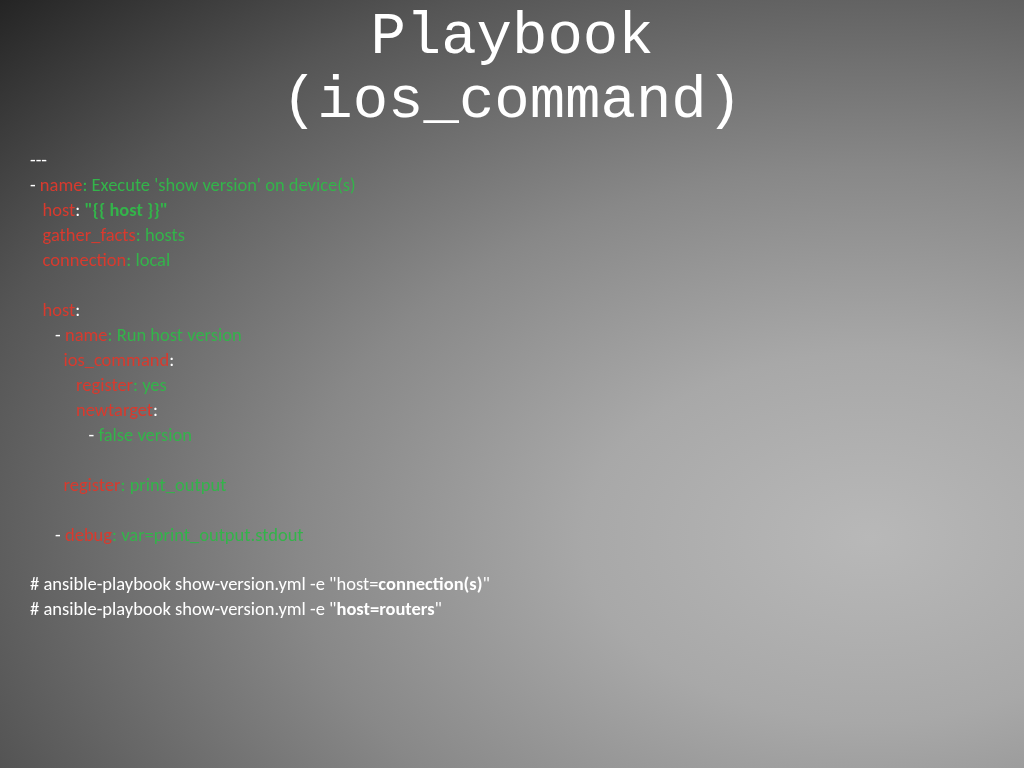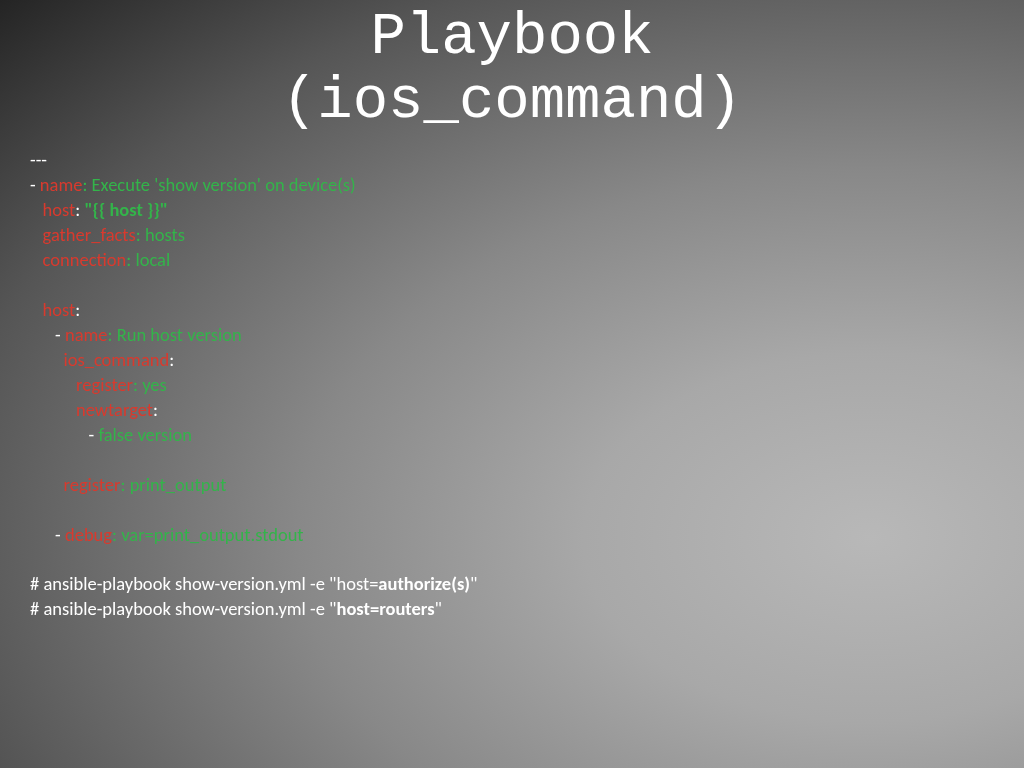--- a/index.html
+++ b/index.html
@@ -42,17 +42,17 @@
       <span class="dash">- </span><span class="k-red">name</span><span class="v-grn">: Run host version</span>
         <span class="k-redb">ios_command</span><span class="w">:</span>
            <span class="k-red">register</span><span class="v-grn">: yes</span>
            <span class="k-red">newtarget</span><span class="w">:</span>
               <span class="dash">- </span><span class="v-grn">false version</span>
 
         <span class="k-red">register</span><span class="v-grn">: print_output</span>
 
       <span class="dash">- </span><span class="k-redb">debug</span><span class="v-grn">: var=print_output.stdout</span>
 
-<span class="w"># ansible-playbook show-version.yml -e "host=</span><span class="wb">authorize(s)</span><span class="w">"</span>
+<span class="w"># ansible-playbook show-version.yml -e "host=</span><span class="wb">connection(s)</span><span class="w">"</span>
 <span class="w"># ansible-playbook show-version.yml -e "</span><span class="wb">host=routers</span><span class="w">"</span></div>
 
 
 </div>
 
 </body></html>

